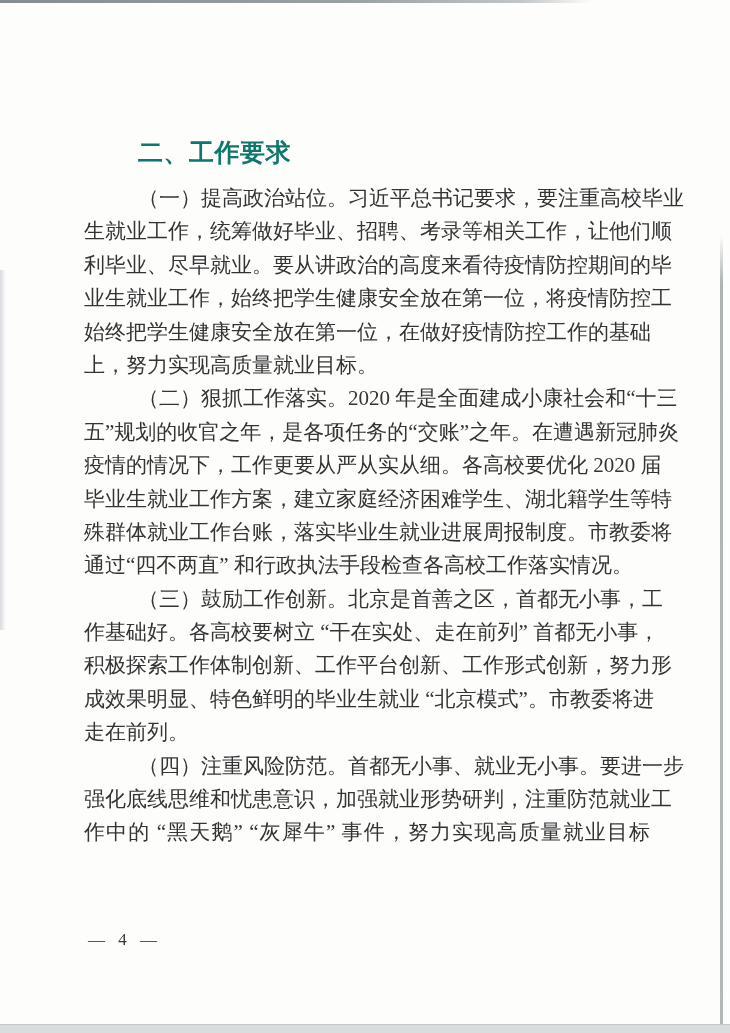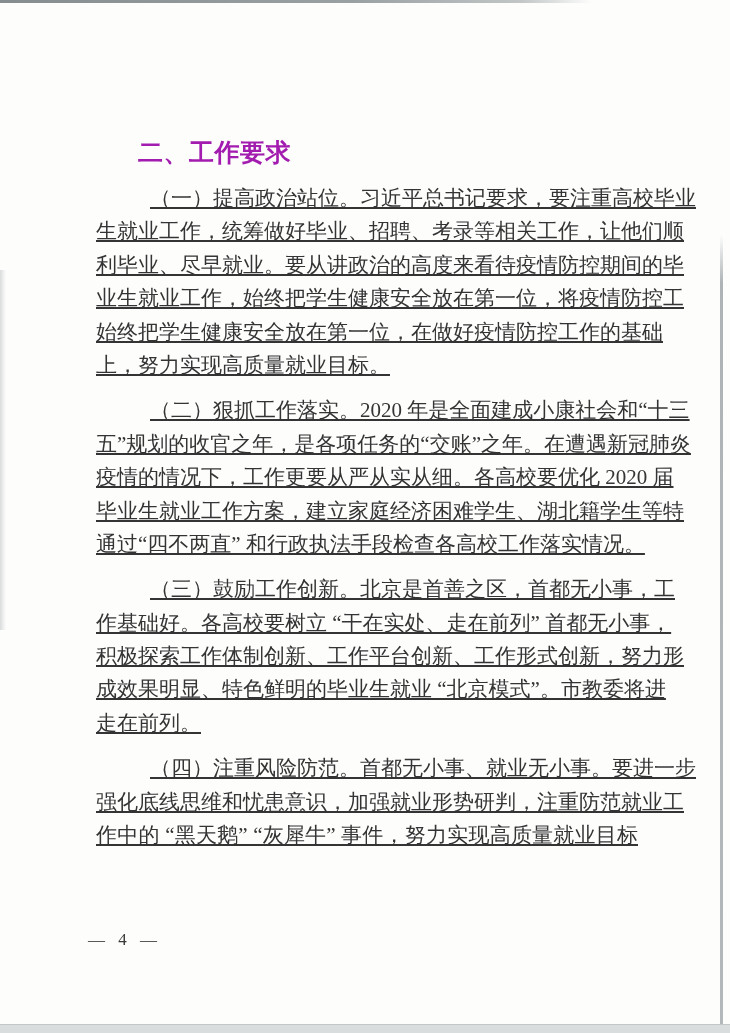--- a/index.html
+++ b/index.html
@@ -49,26 +49,25 @@
     width: 566px;
     color: #343434;
   }
   .heading {
     margin: 0 0 12px 0;
     padding-left: 54px;
     font-family: "Liberation Sans", "DejaVu Sans", sans-serif;
     font-weight: bold;
     font-size: 25px;
     line-height: 36px;
-    color: #a21caf;
+    color: #0f766e;
     letter-spacing: 0.5px;
   }
   .paragraph {
-    margin: 12px;
-    text-decoration: underline;
+    margin: 0;
   }
   .line {
     font-size: 21px;
     line-height: 33.4px;
     height: 33.4px;
     text-align: justify;
     text-align-last: justify;
     text-justify: inter-ideograph;
     white-space: nowrap;
     letter-spacing: 0px;
@@ -110,20 +109,21 @@
       <div class="line">业生就业工作，始终把学生健康安全放在第一位，将疫情防控工</div>
       <div class="line">始终把学生健康安全放在第一位，在做好疫情防控工作的基础</div>
       <div class="line para-end">上，努力实现高质量就业目标。</div>
     </div>
 
     <div class="paragraph">
       <div class="line para-start">（二）狠抓工作落实。2020 年是全面建成小康社会和“十三</div>
       <div class="line">五”规划的收官之年，是各项任务的“交账”之年。在遭遇新冠肺炎</div>
       <div class="line">疫情的情况下，工作更要从严从实从细。各高校要优化 2020 届</div>
       <div class="line">毕业生就业工作方案，建立家庭经济困难学生、湖北籍学生等特</div>
+      <div class="line">殊群体就业工作台账，落实毕业生就业进展周报制度。市教委将</div>
       <div class="line para-end">通过“四不两直” 和行政执法手段检查各高校工作落实情况。</div>
     </div>
 
     <div class="paragraph">
       <div class="line para-start">（三）鼓励工作创新。北京是首善之区，首都无小事，工</div>
       <div class="line">作基础好。各高校要树立 “干在实处、走在前列” 首都无小事，</div>
       <div class="line">积极探索工作体制创新、工作平台创新、工作形式创新，努力形</div>
       <div class="line">成效果明显、特色鲜明的毕业生就业 “北京模式”。市教委将进</div>
       <div class="line para-end">走在前列。</div>
     </div>

